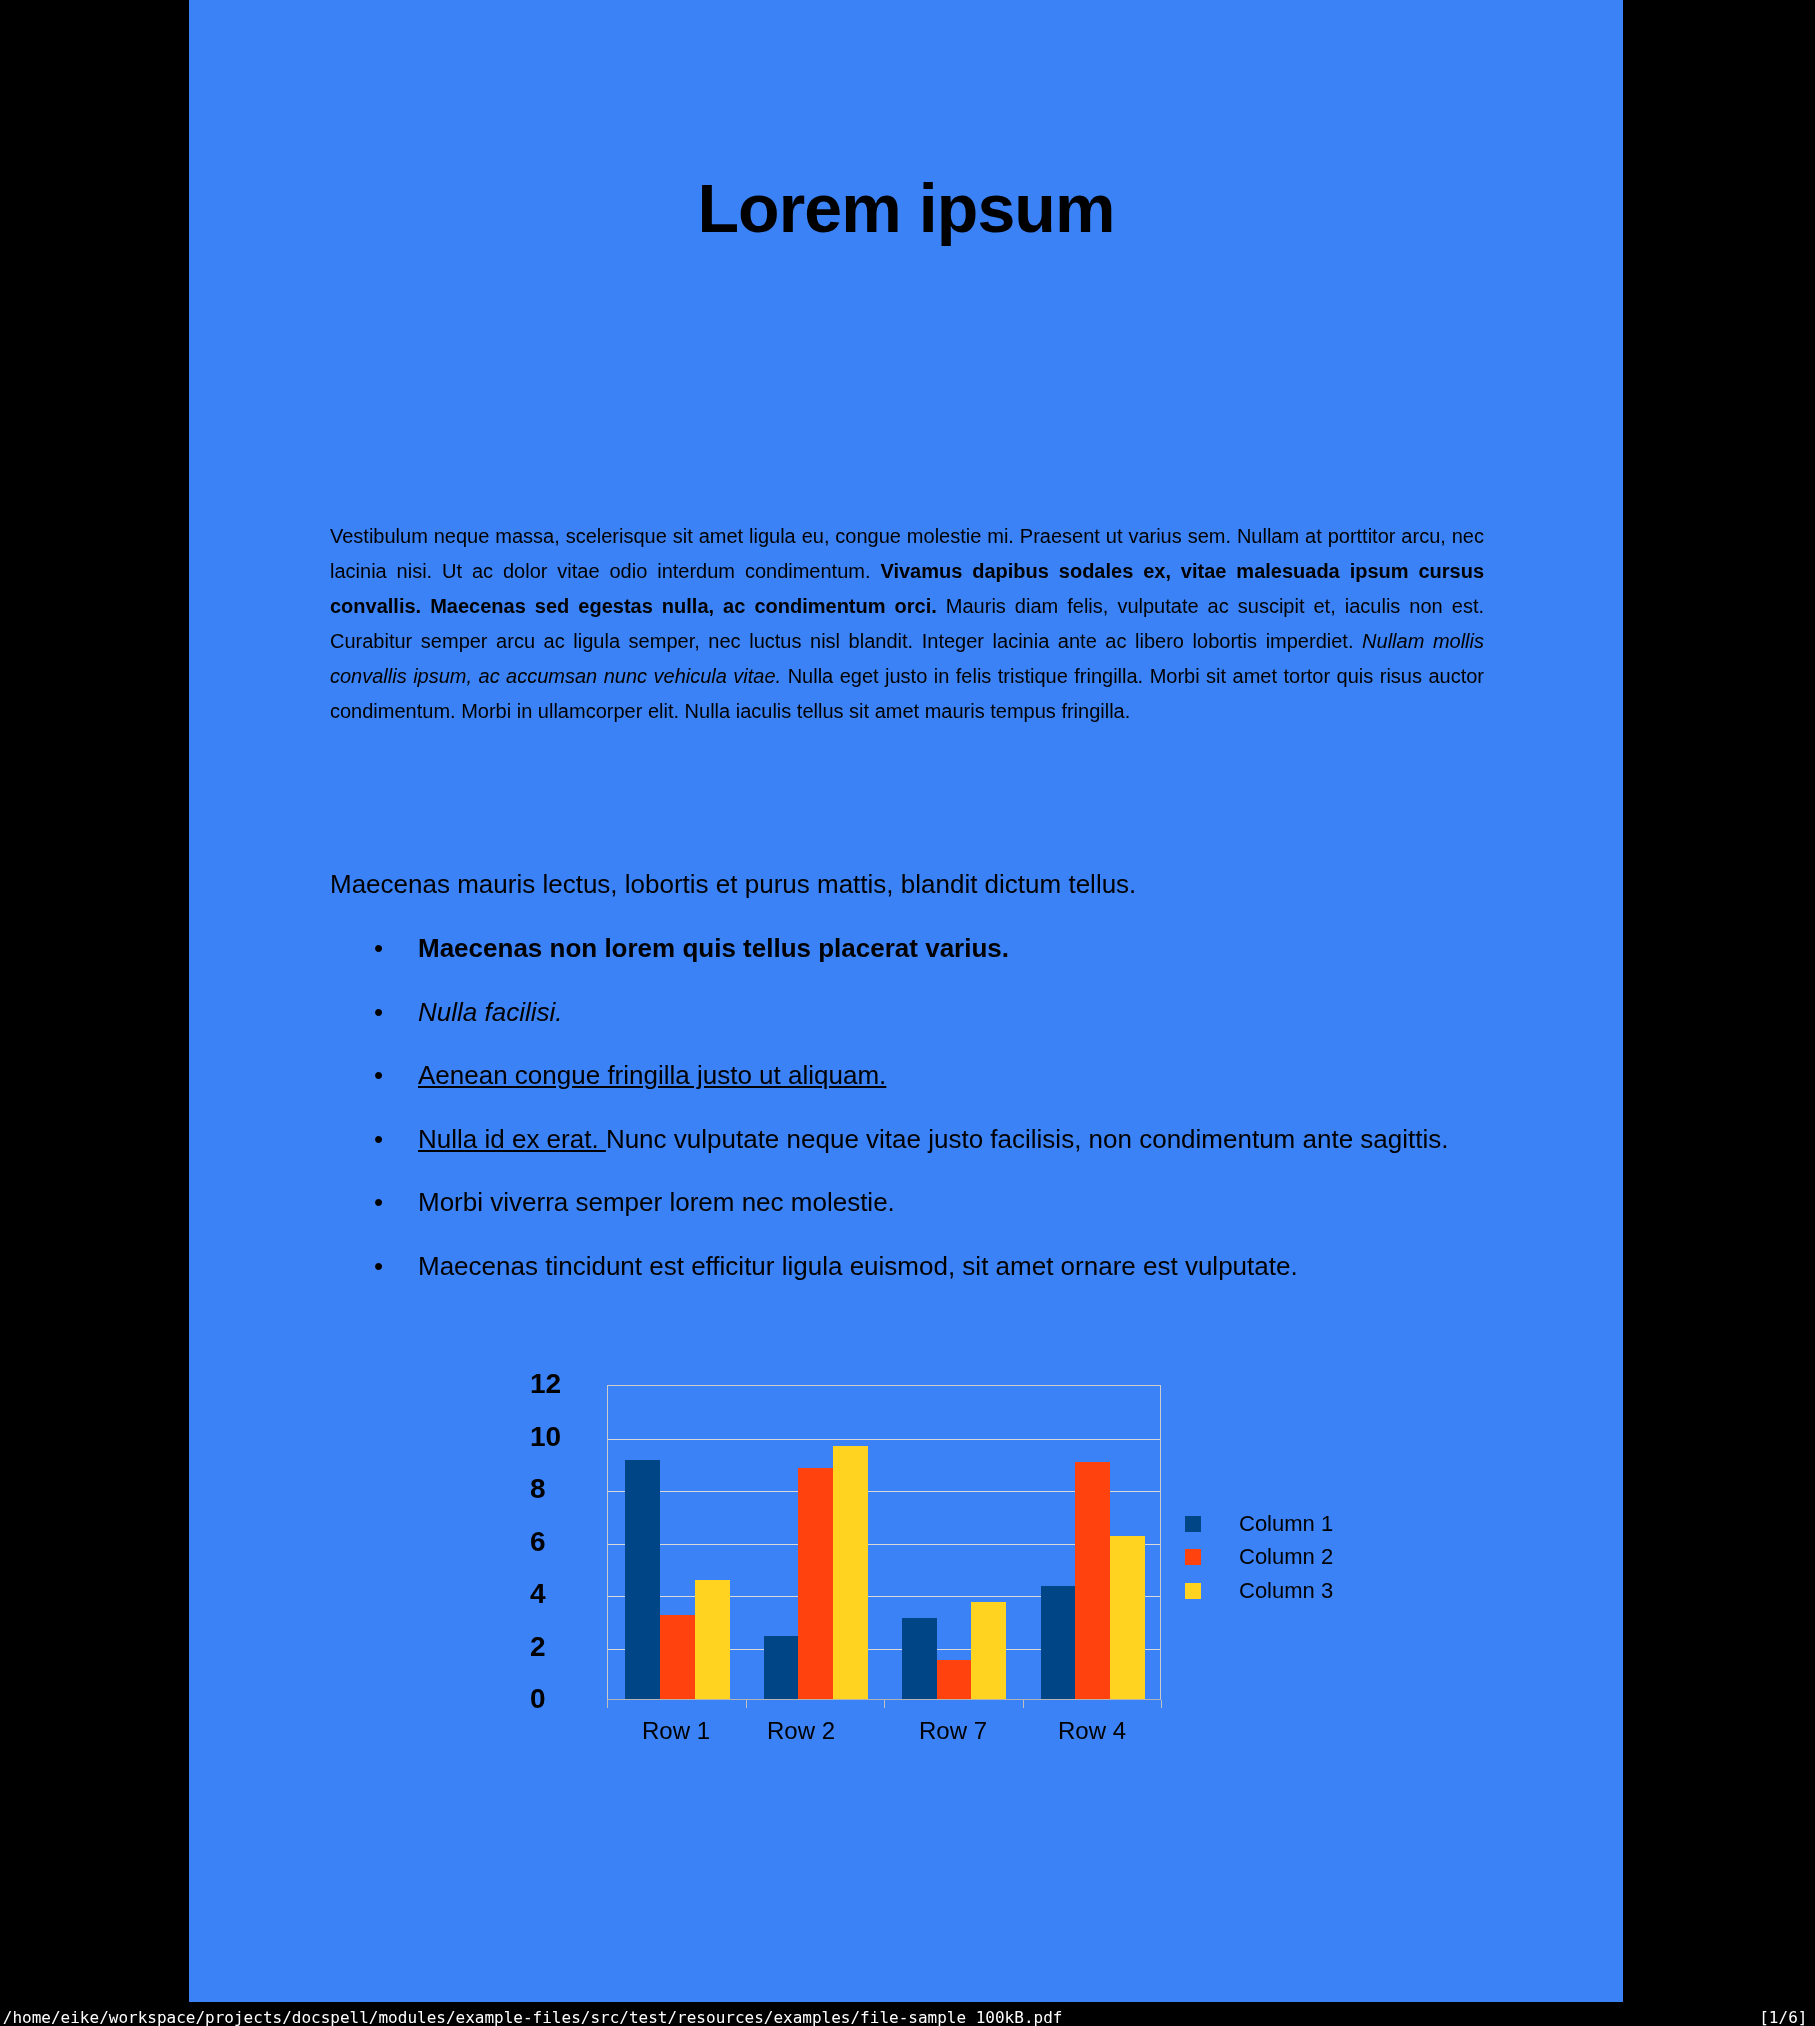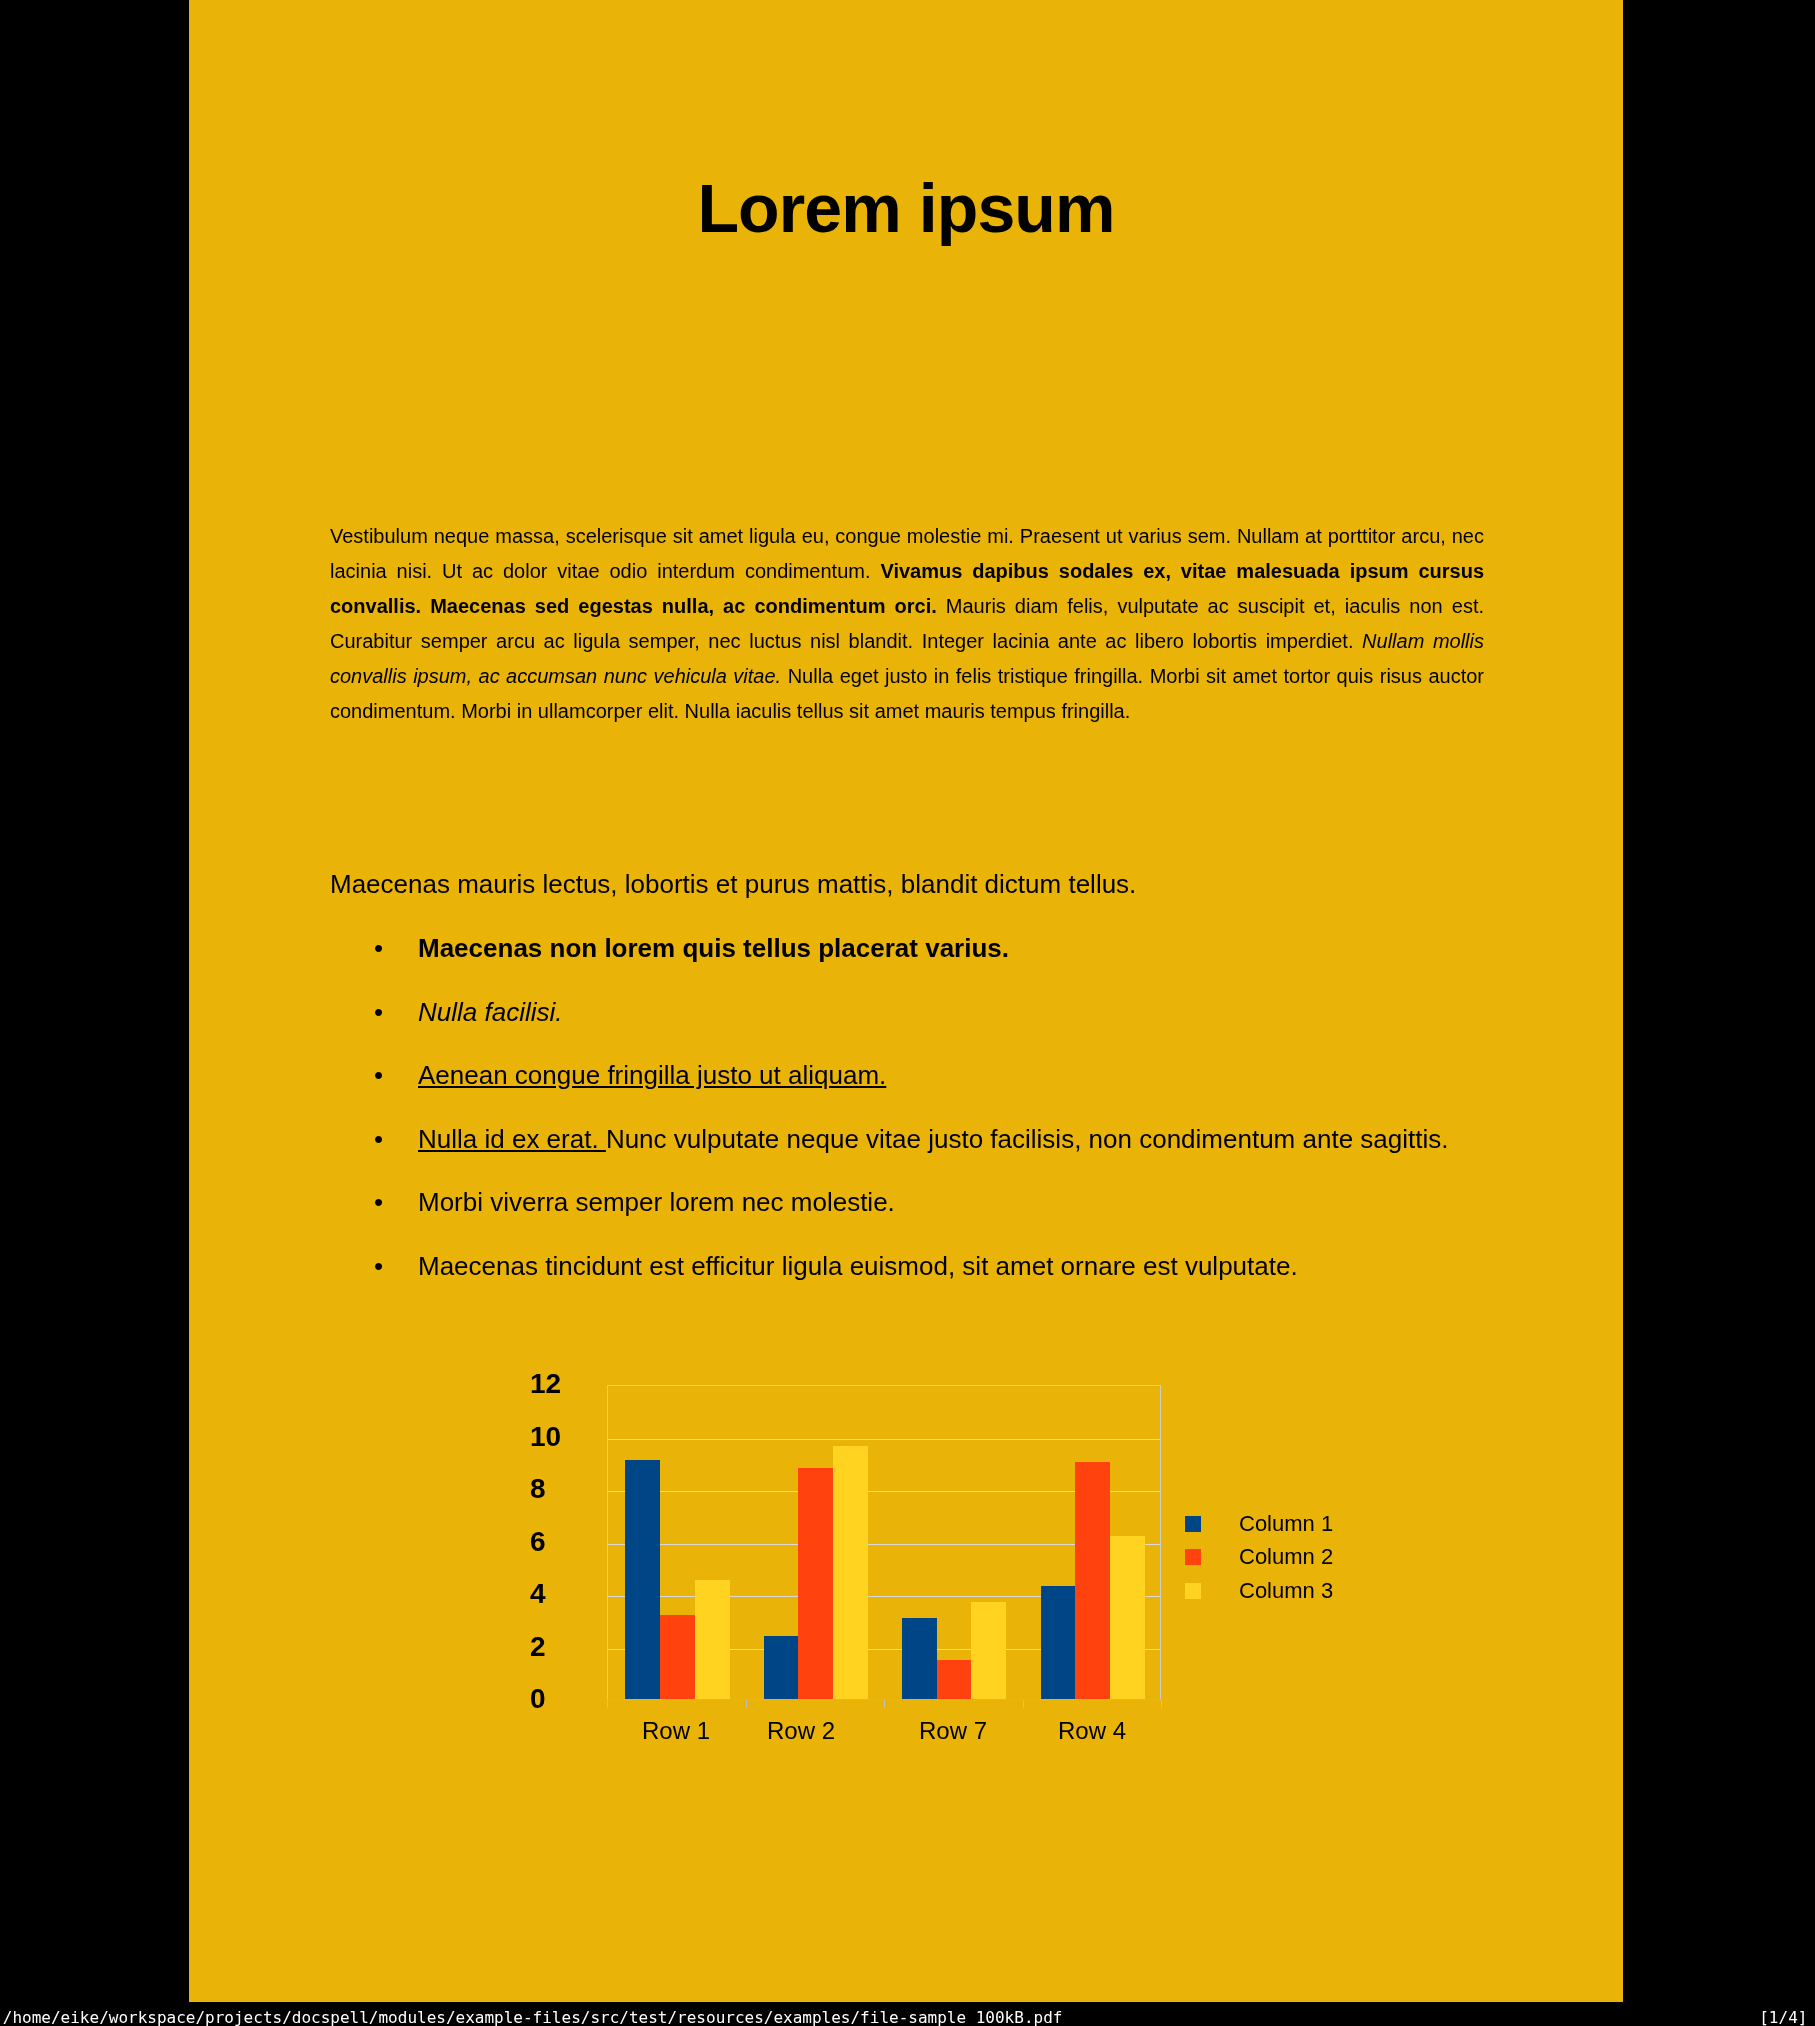--- a/index.html
+++ b/index.html
@@ -1,20 +1,20 @@
 <!DOCTYPE html>
 <html style="font-size:15px"><head>
 <meta charset="utf-8">
 <style>
   html,body{margin:0;padding:0;}
   body{background:#000;font-family:"Liberation Sans",sans-serif;}
   #viewer{position:relative;width:1815px;height:2026px;background:#000;overflow:hidden;}
 
   
-  #page{position:absolute;left:189px;top:0;width:1434px;height:2002px;background:#eab308;color:#000;}
+  #page{position:absolute;left:189px;top:0;width:1434px;height:2002px;background:#3b82f6;color:#000;}
 
   .doc-title{position:absolute;left:0;top:172px;width:1434px;text-align:center;
              font-size:68px;font-weight:bold;line-height:72px;letter-spacing:-0.9px;}
   .doc-subtitle{position:absolute;left:141px;top:346px;width:1155px;
                 font-size:40px;font-weight:bold;line-height:54px;text-indent:42px;}
   .doc-paragraph{position:absolute;left:141px;top:519px;width:1154px;
                  font-size:20px;line-height:35px;text-align:justify;}
   .doc-lead{position:absolute;left:141px;top:867px;width:1154px;font-size:26px;line-height:35px;}
   .doc-list{position:absolute;left:141px;top:929px;width:1154px;list-style:none;margin:0;padding:0;}
   .doc-list li{position:relative;padding-left:88px;margin-bottom:24.6px;
@@ -117,17 +117,17 @@
           <div class="legend-item" style="left: 996px; top: 1579px;">
             <span class="legend-swatch" style="background: rgb(255, 211, 32);"></span>
             <span class="legend-label">Column 3</span>
           </div>
         </div>
     </div>
   </div>
 
   <div id="statusbar">
     <span class="path">/home/eike/workspace/projects/docspell/modules/example-files/src/test/resources/examples/file-sample_100kB.pdf</span>
-    <span class="pages">[1/4]</span>
+    <span class="pages">[1/6]</span>
   </div>
 
 </div>
 
 
 </body></html>

